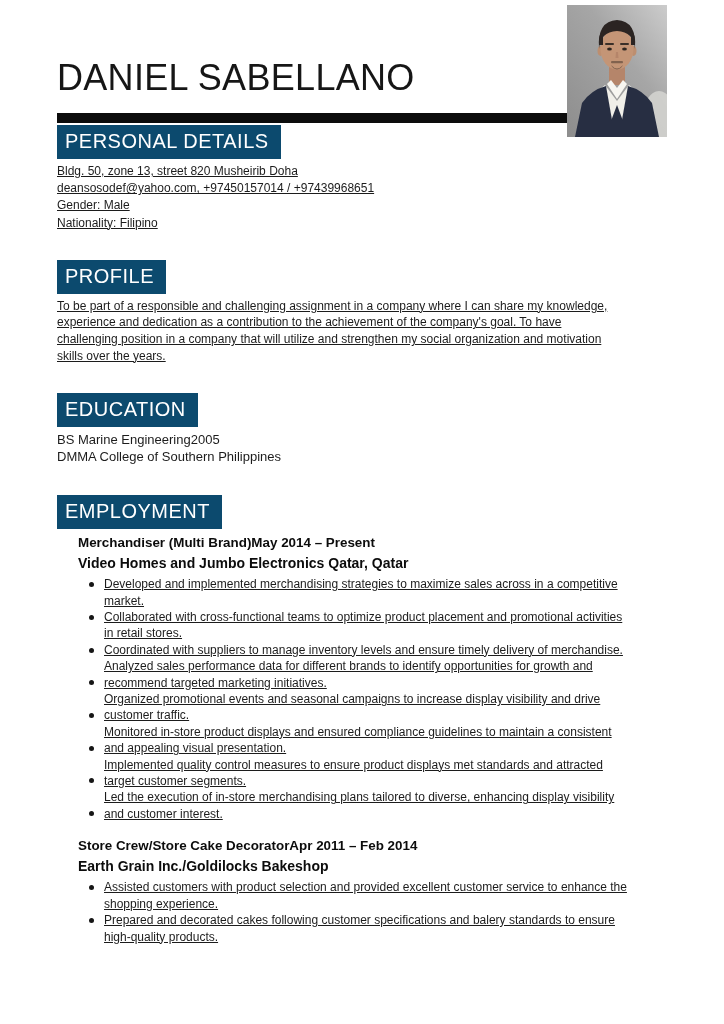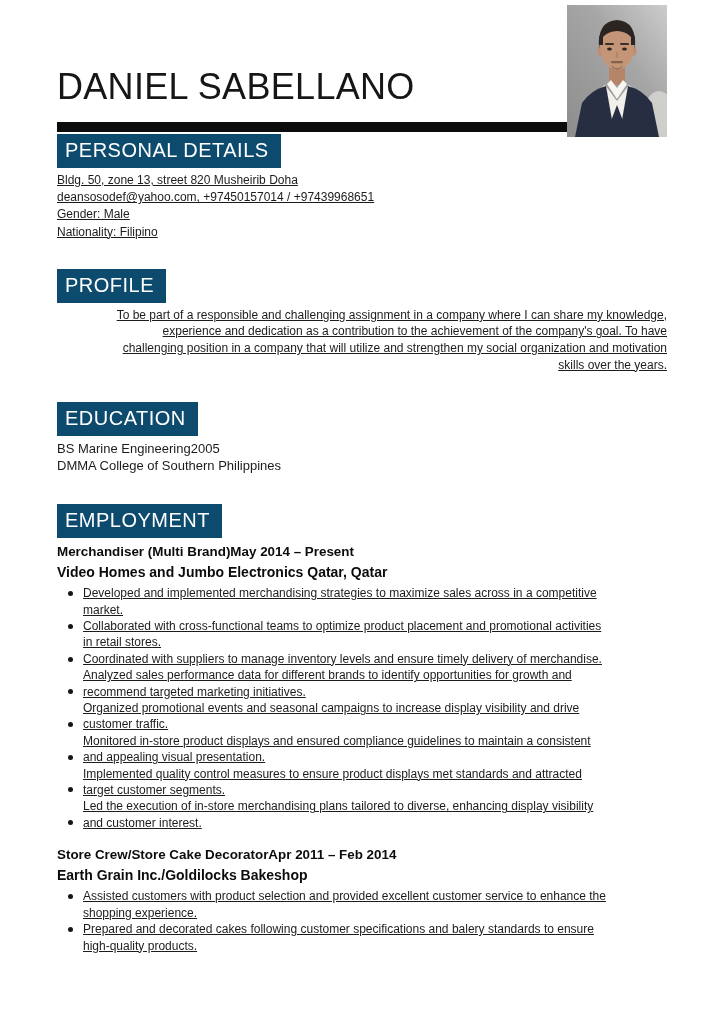--- a/index.html
+++ b/index.html
@@ -1,21 +1,21 @@
 <!DOCTYPE html>
 <html><head>
 <meta charset="utf-8">
 <style>
   html,body{margin:0;padding:0;background:#ffffff;}
   .page{
     position:relative;
     width:724px;height:1024px;
     background:#ffffff;
     box-sizing:border-box;
-    padding:13px 57px;
+    padding:4px 57px;
     overflow:hidden;
     font-family:"Liberation Sans", sans-serif;
     color:#1c1c1c;
   }
   .photo{
     position:absolute;
     top:5px;right:57px;
     width:100px;height:132px;
     overflow:hidden;
   }
@@ -44,25 +44,25 @@
   .sec-profile{margin-top:28px;}
   .sec-education{margin-top:29px;}
   .sec-employment{margin-top:30px;}
   .plain-lines{margin-top:4px;}
   .tline{
     font-size:12px;
     line-height:17.2px;
     white-space:nowrap;
     text-decoration:underline;
   }
-  .profile-lines .tline{line-height:16.6px;text-align:right;}
+  .profile-lines .tline{line-height:16.6px;}
   .edu-block{margin-top:4px;}
   .row-spread{display:flex;justify-content:flex-start;align-items:baseline;}
   .edu-row{font-size:13px;line-height:17px;}
-  .job{margin-top:3px;}
+  .job{margin-top:3px;margin-left:21px;}
   .job + .job{margin-top:13px;}
   .job-head{font-weight:700;font-size:13.4px;line-height:21px;color:#0c0c0c;}
   .company{font-weight:700;font-size:14px;line-height:20px;color:#0c0c0c;white-space:nowrap;}
   .bullets{margin-top:3px;margin-left:11px;}
   .bullet-item{display:flex;gap:10px;align-items:flex-end;}
   .dot{
     width:5px;height:5px;border-radius:50%;
     background:#161616;flex:0 0 auto;
   }
   .dot-top{align-self:flex-start;margin-top:6px;}

